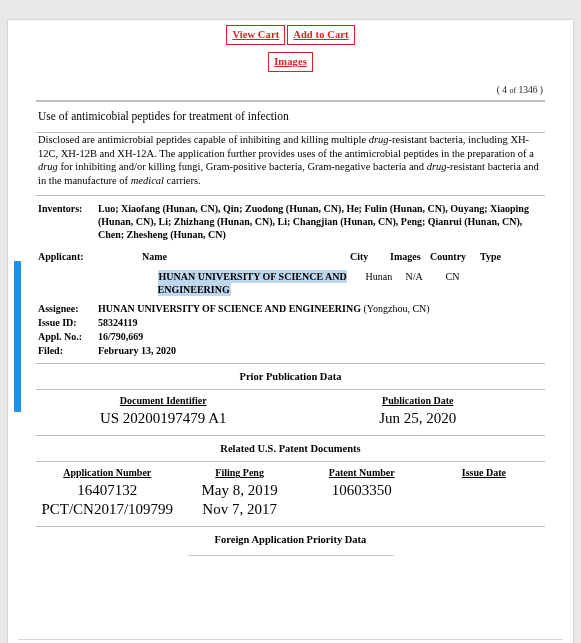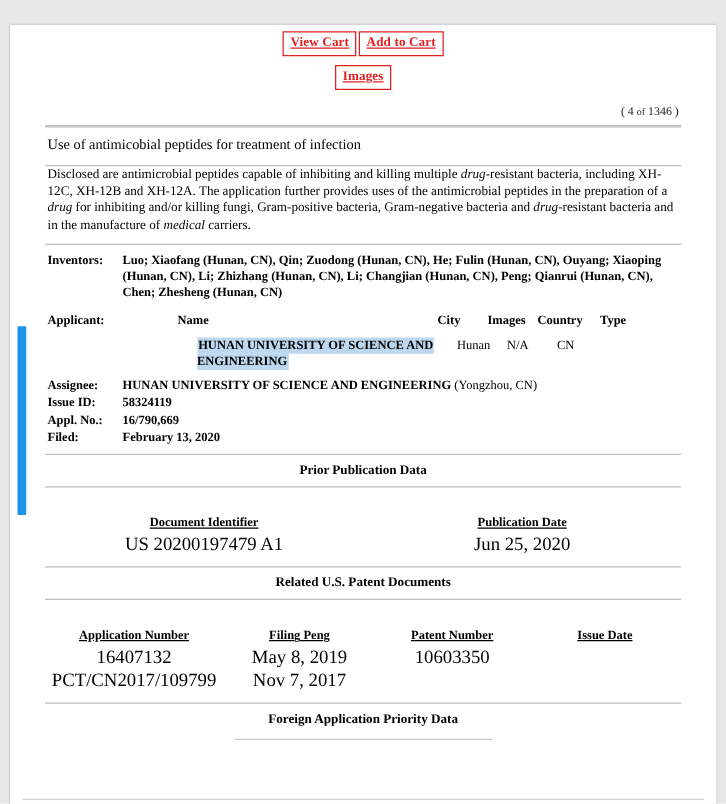--- a/index.html
+++ b/index.html
@@ -191,21 +191,21 @@
     font-weight: bold;
     font-size: 10.5px;
     padding: 7px 0 7px 0;
   }
 
   
   .subtable {
     width: 100%;
     border-collapse: collapse;
     font-size: 10px;
-    margin: 23px 0 7px 0;
+    margin: 5px 0 7px 0;
   }
   .subtable th {
     font-weight: bold;
     text-decoration: underline;
     padding: 0 0 3px 0;
     font-size: 10px;
     text-align: center;
   }
   .subtable td {
     text-align: center;

